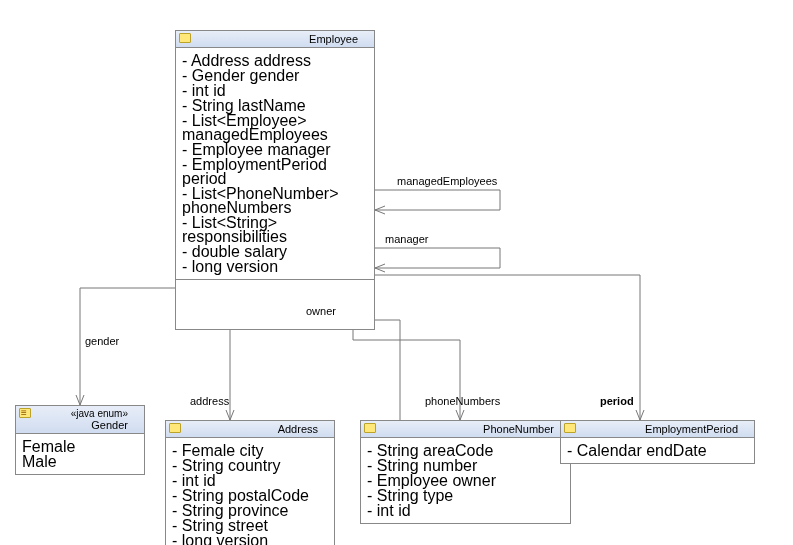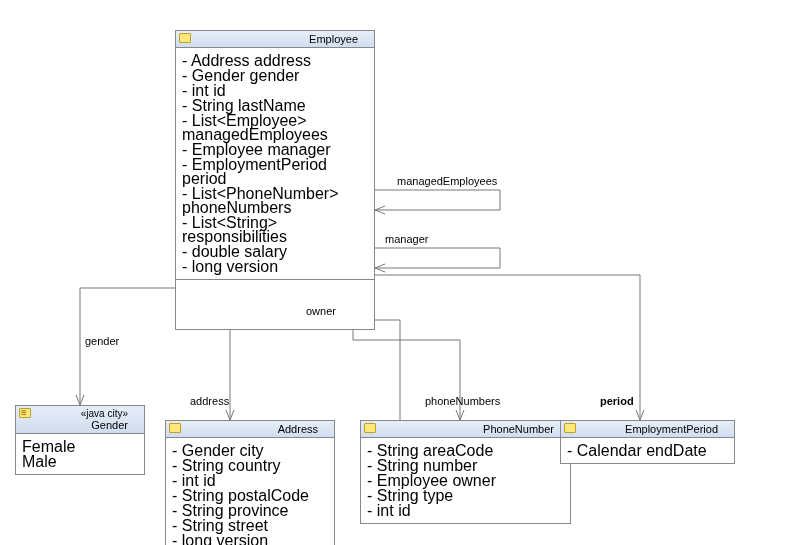--- a/index.html
+++ b/index.html
@@ -122,36 +122,36 @@
     <div class="attr">List&lt;String&gt; responsibilities</div>
     <div class="attr">double salary</div>
     <div class="attr">long version</div>
   </div>
   <div style="height:50px; border-top:1px solid #888;"></div>
 </div>
 
 <div class="uml-class" style="left:15px; top:405px; width:130px;">
   <div class="uml-header">
     <span class="uml-icon enum"></span>
-    <span class="stereotype title-text">«java city»</span>
+    <span class="stereotype title-text">«java enum»</span>
     <span class="title-text">Gender</span>
   </div>
   <div class="uml-body">
     <div>Female</div>
     <div>Male</div>
   </div>
 </div>
 
 <div class="uml-class" style="left:165px; top:420px; width:170px;">
   <div class="uml-header">
     <span class="uml-icon"></span>
     <span class="title-text">Address</span>
   </div>
   <div class="uml-body">
-    <div class="attr">Gender city</div>
+    <div class="attr">Female city</div>
     <div class="attr">String country</div>
     <div class="attr">int id</div>
     <div class="attr">String postalCode</div>
     <div class="attr">String province</div>
     <div class="attr">String street</div>
     <div class="attr">long version</div>
   </div>
 </div>
 
 <div class="uml-class" style="left:360px; top:420px; width:211px;">
@@ -161,21 +161,21 @@
   </div>
   <div class="uml-body">
     <div class="attr">String areaCode</div>
     <div class="attr">String number</div>
     <div class="attr">Employee owner</div>
     <div class="attr">String type</div>
     <div class="attr">int id</div>
   </div>
 </div>
 
-<div class="uml-class" style="left:560px; top:420px; width:175px;">
+<div class="uml-class" style="left:560px; top:420px; width:195px;">
   <div class="uml-header">
     <span class="uml-icon"></span>
     <span class="title-text">EmploymentPeriod</span>
   </div>
   <div class="uml-body">
     <div class="attr">Calendar endDate</div>
   </div>
 </div>
 
 <div class="assoc-label" style="left:385px; top:175px;margin-left:12px;">managedEmployees</div>

